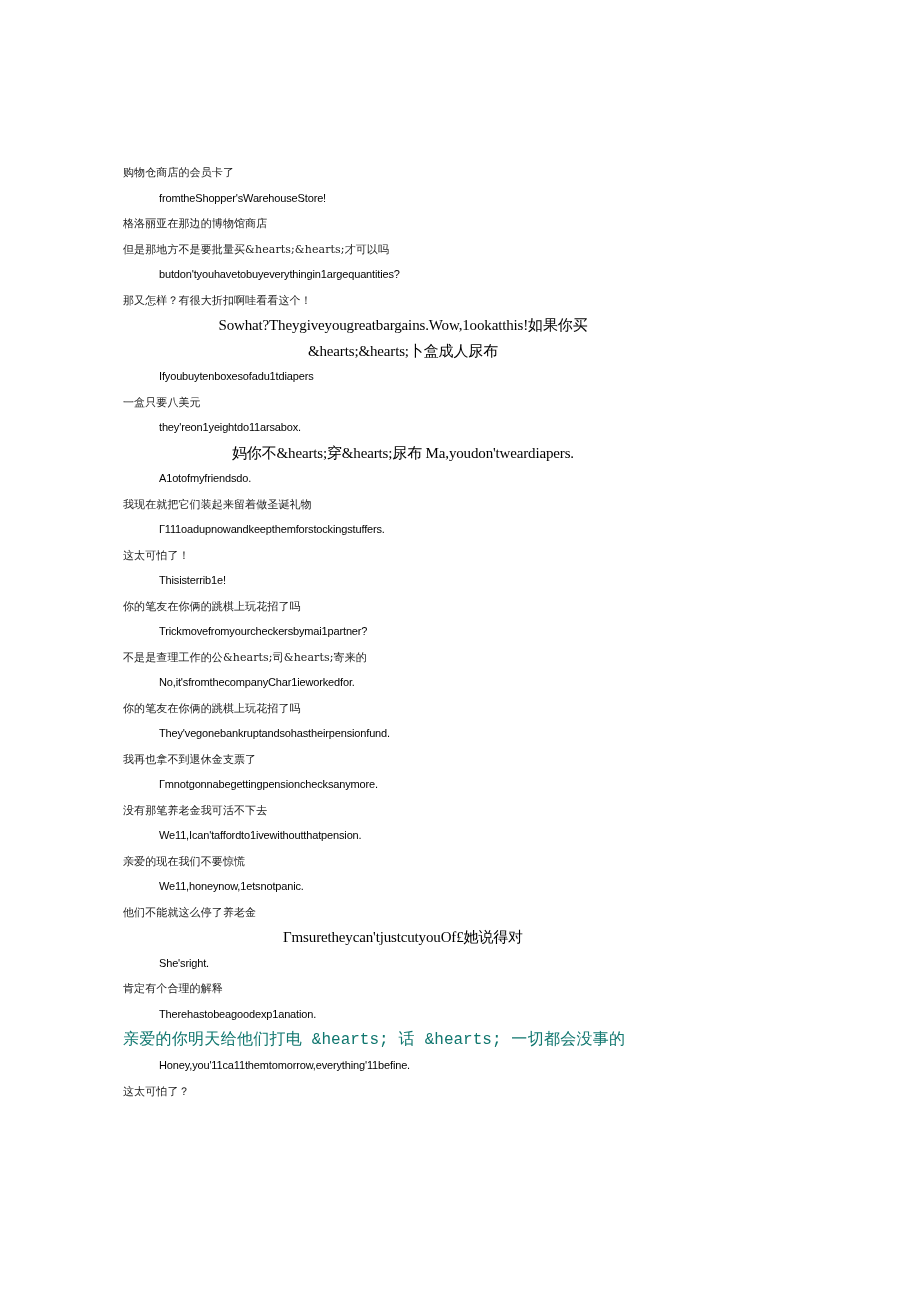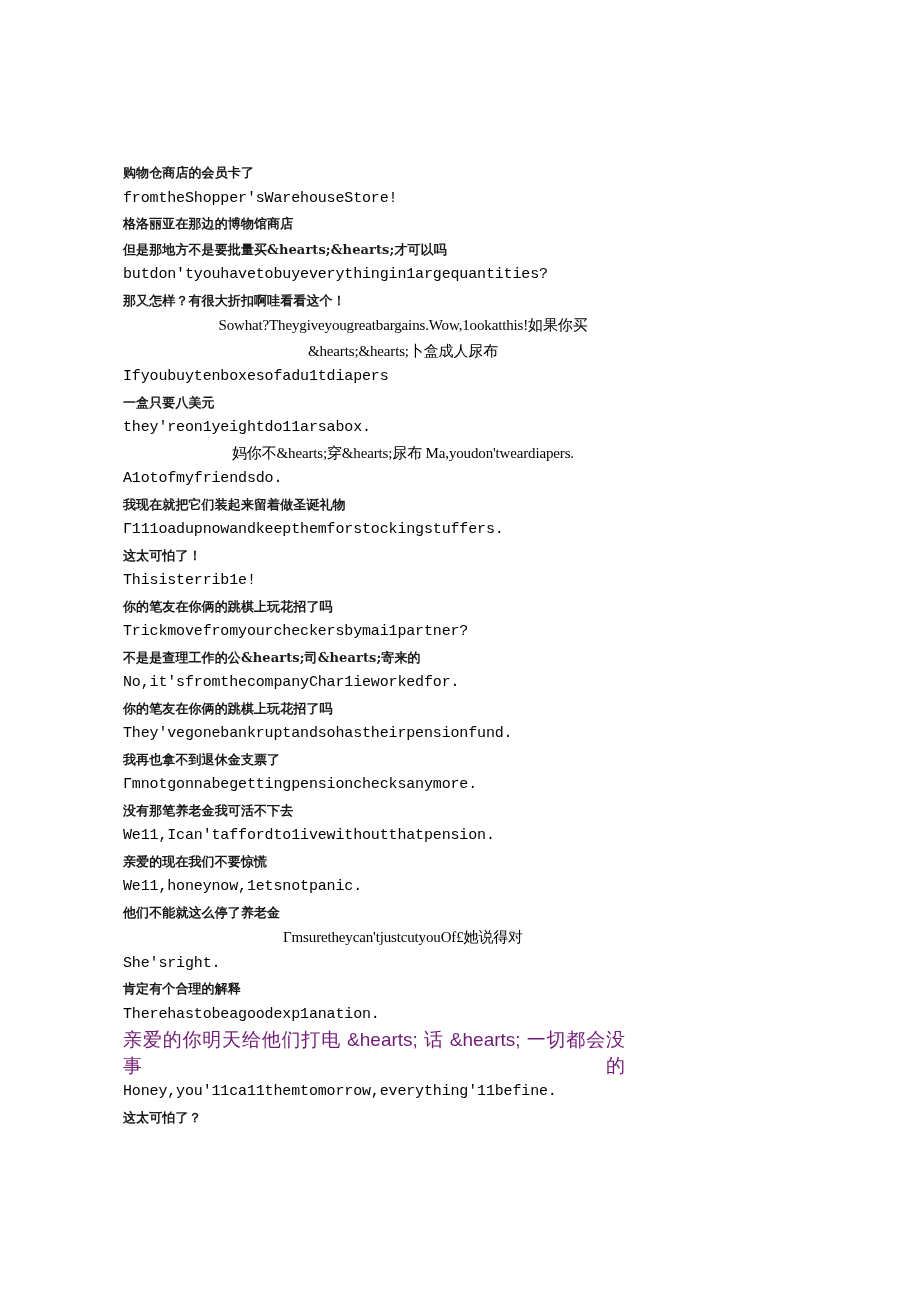--- a/index.html
+++ b/index.html
@@ -36,54 +36,54 @@
   .line {
     display: block;
     white-space: pre-wrap;
     word-break: break-all;
     color: #000000;
   }
 
   
   .line.zh {
     font-family: "DejaVu Serif", "Liberation Serif", serif;
-    font-size: 13px;
+    font-size: 11px;
     line-height: 25.5px;
     letter-spacing: 0.1px;
     color: #1a1a1a;
-    font-weight: bold;
   }
 
   
   .line.en {
-    font-family: Liberation Mono, monospace;
-    font-size: 15px;
+    font-family: Liberation Sans, sans-serif;
+    font-size: 11px;
     line-height: 25.5px;
     letter-spacing: -0.15px;
     color: #000000;
+    margin-left: 36px;
   }
 
   
   .line.mixed {
     font-family: "Liberation Serif", "DejaVu Serif", serif;
     font-size: 15px;
     line-height: 25.5px;
     letter-spacing: -0.15px;
     text-align: center;
   }
 
   
   .line.justified {
-    font-family: Liberation Sans, sans-serif;
-    font-size: 19px;
+    font-family: Liberation Mono, monospace;
+    font-size: 16px;
     line-height: 26px;
     width: 502px;
     text-align: justify;
     text-align-last: justify;
-    color: #701a75;
+    color: #0f766e;
   }
 </style>
 </head>
 <body>
 
 <div class="page">
   <div class="content">
       <div class="line zh">购物仓商店的会员卡了</div>
       <div class="line en">fromtheShopper'sWarehouseStore!</div>
       <div class="line zh">格洛丽亚在那边的博物馆商店</div>

